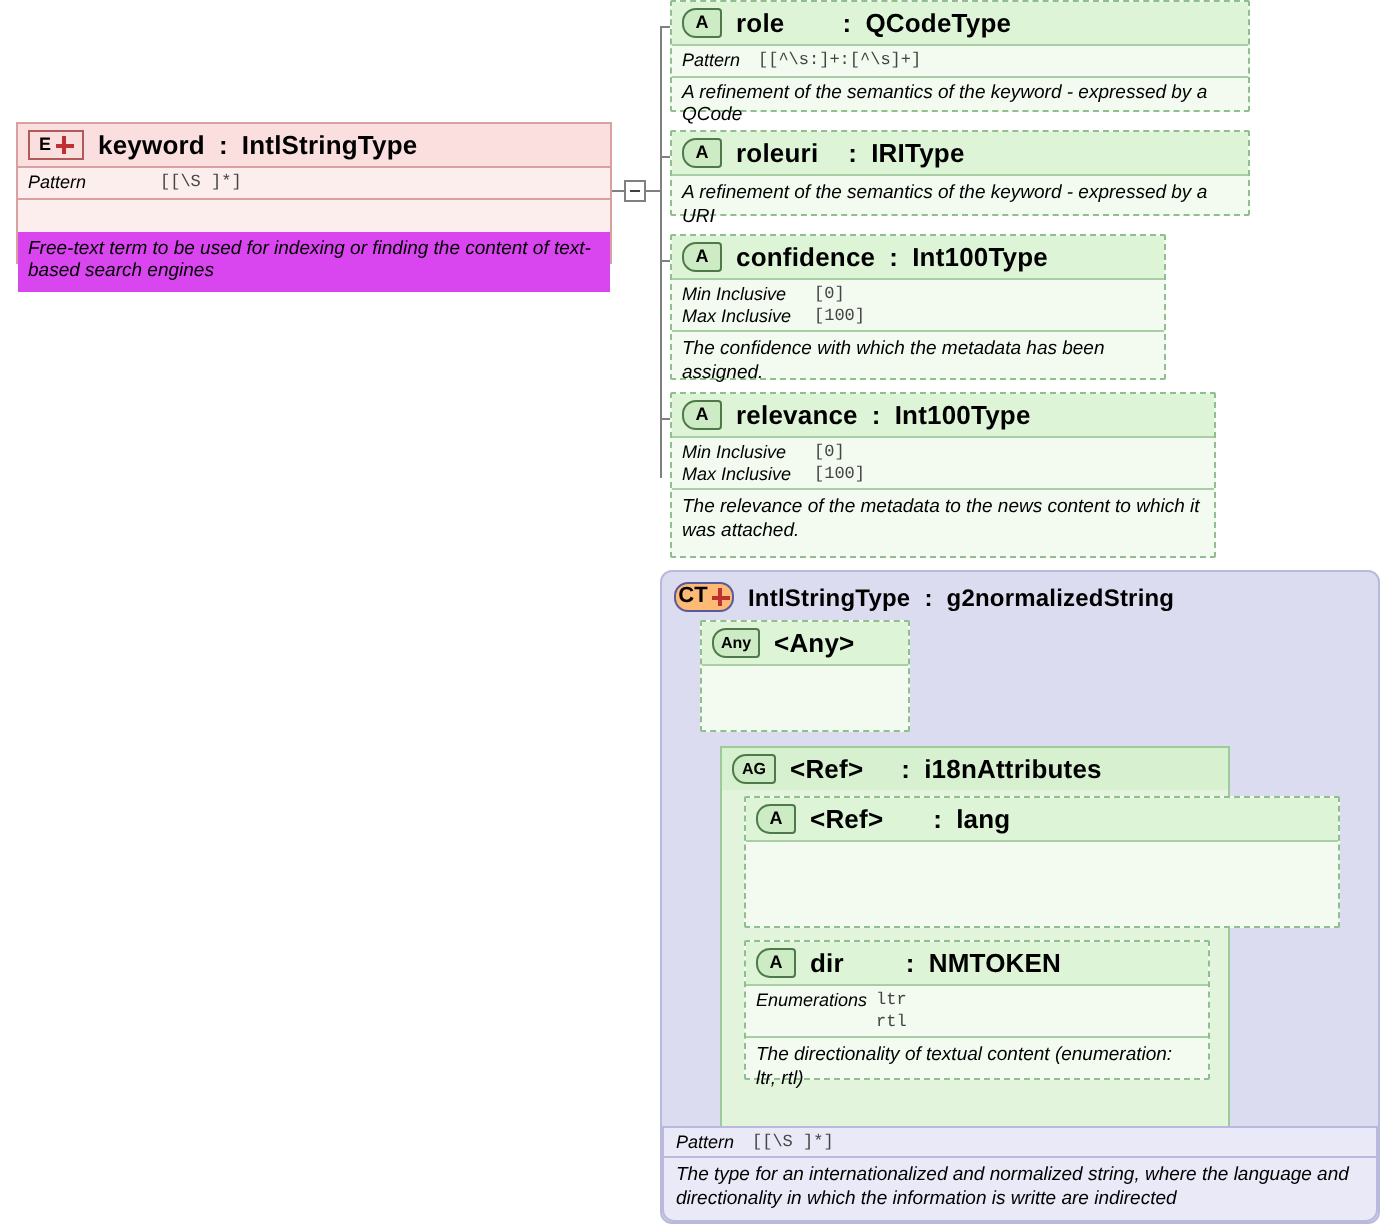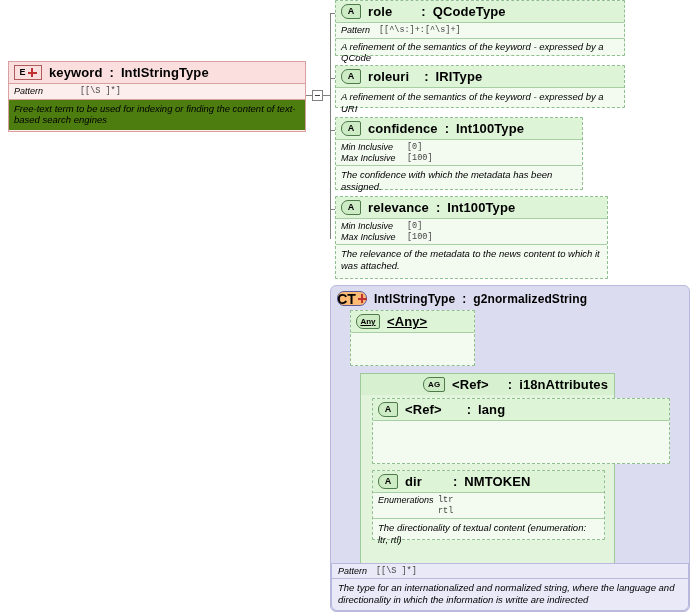--- a/index.html
+++ b/index.html
@@ -48,37 +48,37 @@
   }
 
   
   .el{
     border:1px solid #d8a0a0;
     background:#fdeeee;
   }
   .el .hdr{background:#fbdede;}
   .el .sep{background:#d8a0a0;}
   .el .facets{background:#fdeeee;}
-  .el .doc{background:#4d7c0f;}
+  .el .doc{background:#d946ef;margin-top:16px;}
 
   
   .attr{
     border:1px dashed #8fbf8f;
     background:#f3fbf1;
     border-radius:1px;
   }
   .attr .hdr{background:#ddf4d7;}
   .attr .sep{background:#a8cfa3;}
 
   
   .agrp{
     border:1px solid #9ec99a;
     background:#e2f5dc;
   }
-  .agrp .hdr{background:#d7f1d0;justify-content:flex-end;}
+  .agrp .hdr{background:#d7f1d0;}
 
   
   .ct{
     border:1px solid #b9b9dd;
     background:#dcdcf0;
     border-radius:6px;
   }
 
   
   .badge{
@@ -116,21 +116,21 @@
     border-radius:7px 2px 2px 7px;
     background:#cdebc4;
     color:#000;font-size:8px;
   }
   .badge-ct{
     width:30px;height:15px;
     border:1.5px solid #5a5a9a;
     border-radius:7px;
     background:#fdba74;
     color:#000;
-    gap:2px;font-size:14px;
+    gap:2px;font-size:11px;
   }
   .plus{
     display:inline-block;
     width:9px;height:9px;
     position:relative;
     flex:none;
   }
   .plus::before,.plus::after{
     content:"";position:absolute;background:#c03030;
   }
@@ -279,21 +279,21 @@
     <span class="badge badge-ct">
       <span>CT</span>
         <span class="plus blue"></span>
     </span>
     <span class="ttl" style="font-size:12px">IntlStringType</span>
     <span class="ttl" style="font-size:12px">:</span>
     <span class="ttl" style="font-size:12px">g2normalizedString</span>
   </div>
 </div>
 
-<div class="node attr" style="left:350px;top:310px;width:125px;height:56px;text-decoration:underline;">
+<div class="node attr" style="left:350px;top:310px;width:105px;height:56px;">
   <div class="hdr">
     <span class="badge badge-any">Any</span>
     <span class="ttl">&lt;Any&gt;</span>
   </div>
   <div class="sep"></div>
 </div>
 
 <div class="node agrp" style="left:360px;top:373px;width:255px;height:205px;">
   <div class="hdr">
     <span class="badge badge-ag">AG</span>

